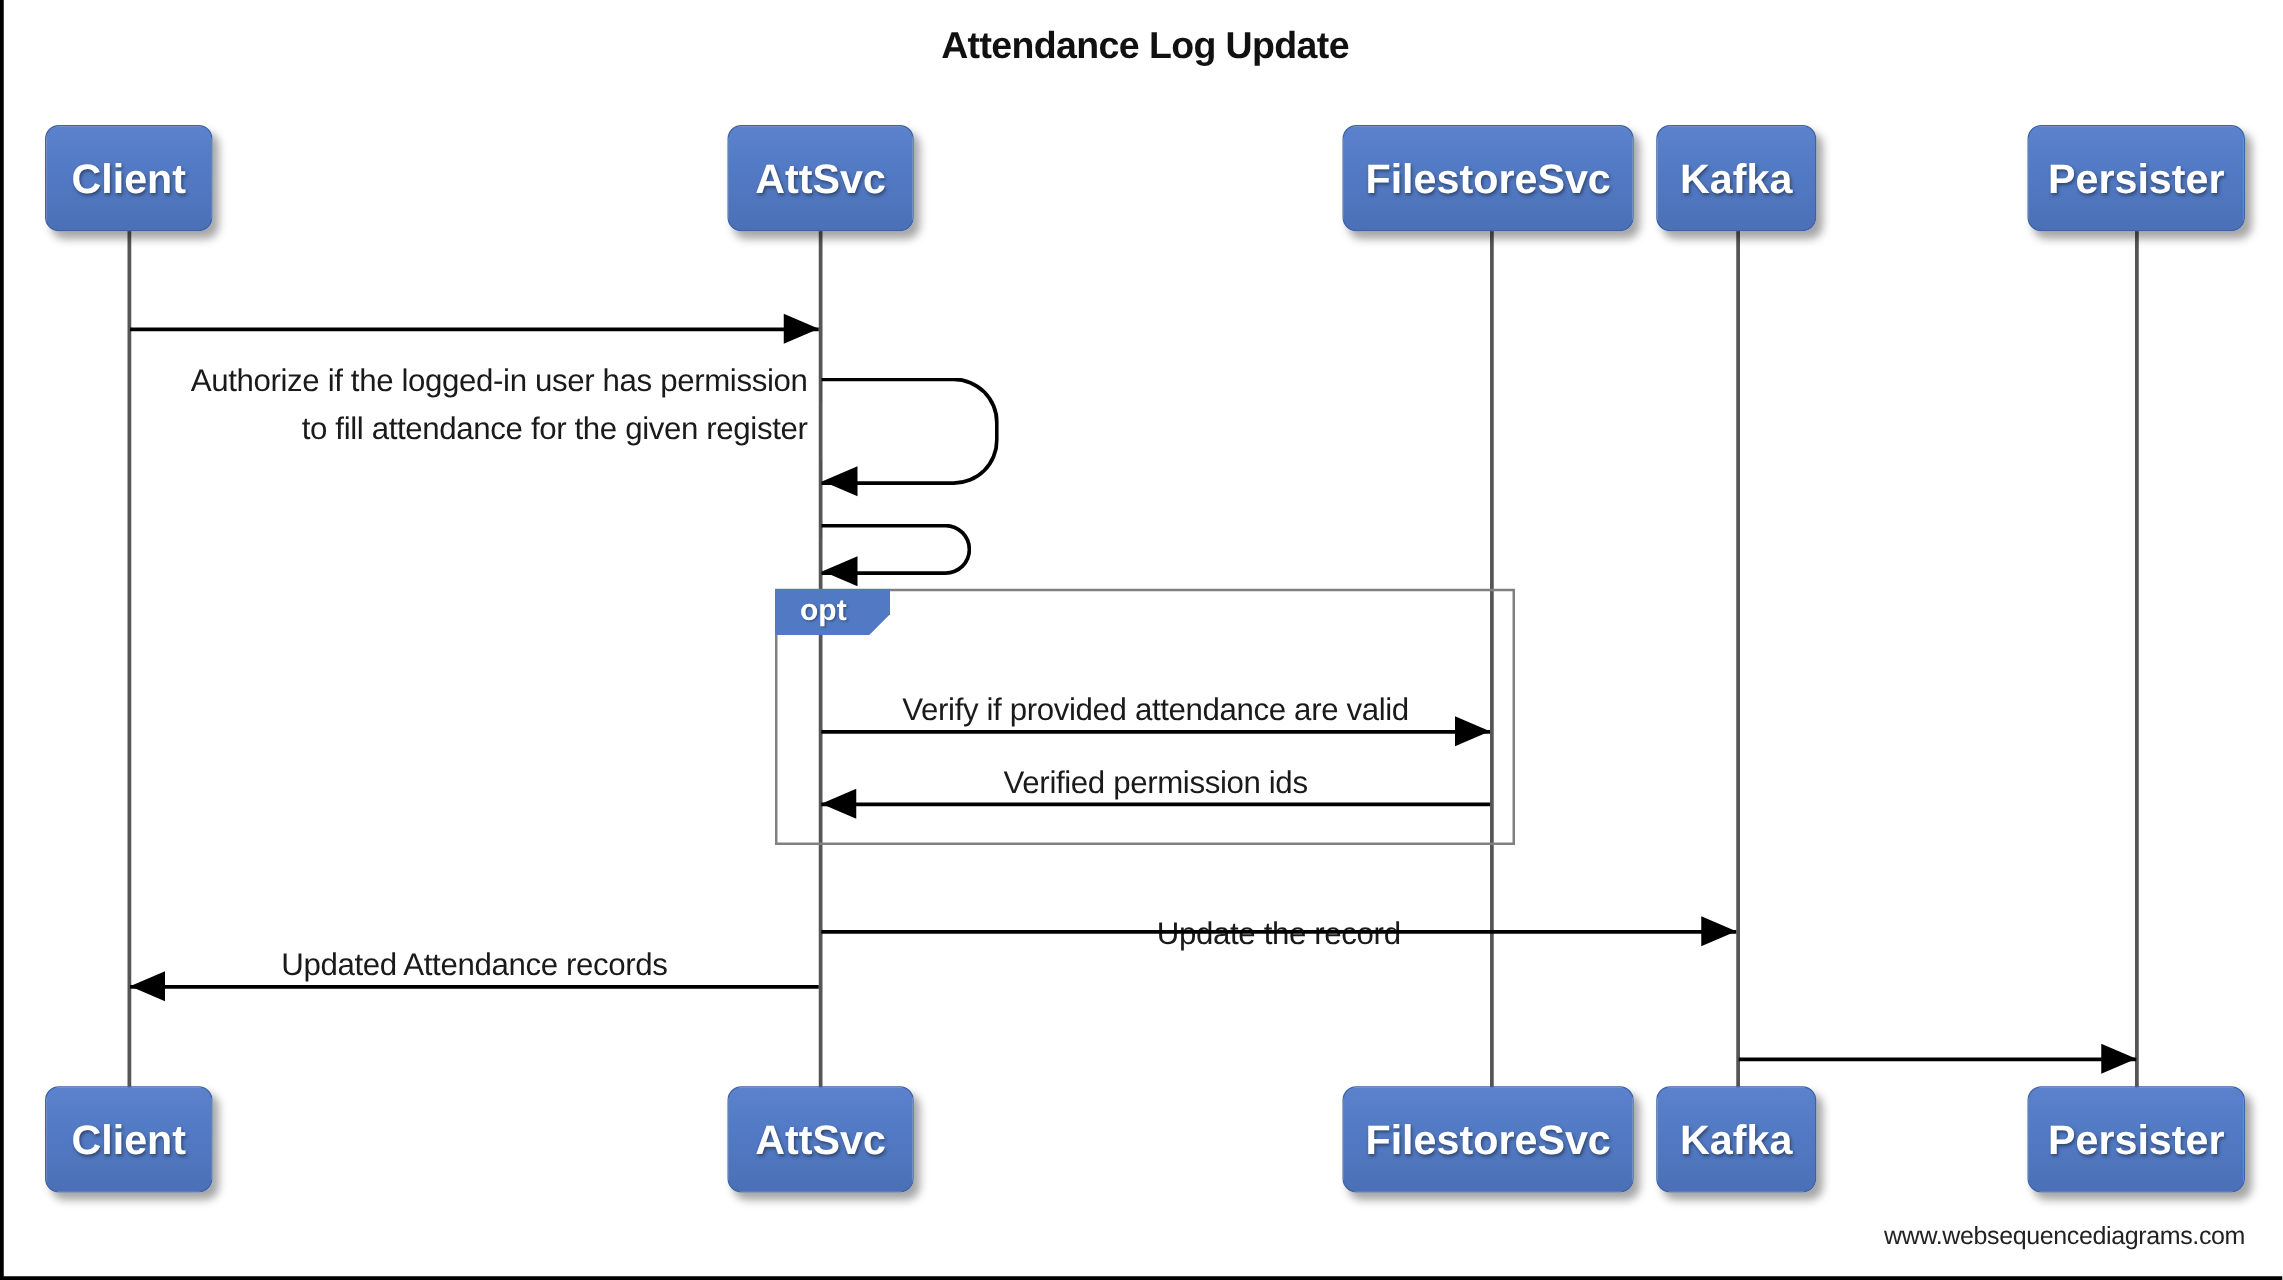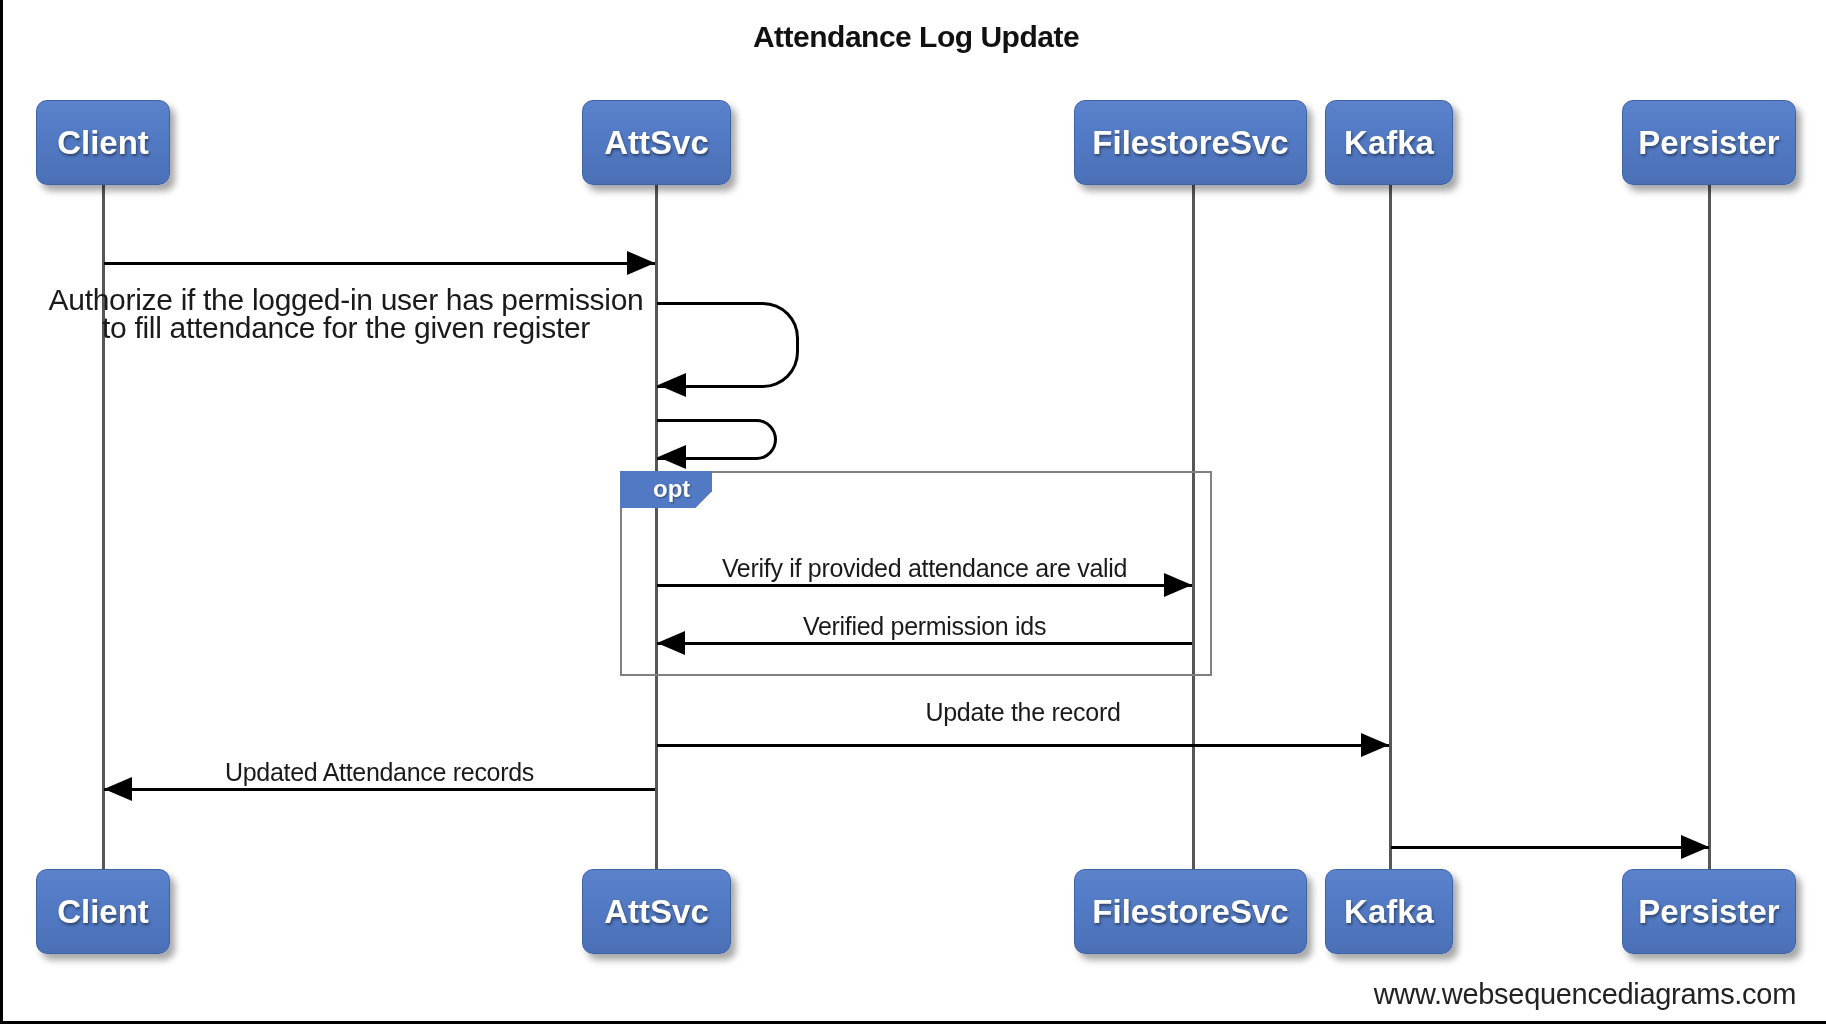--- a/index.html
+++ b/index.html
@@ -32,22 +32,22 @@
   .lifeline{
     position:absolute; top:183px; height:687px; width:3px;
     background:var(--lifeline); z-index:1;
   }
   .msg-label{
     position:absolute; font-size:25px; color:var(--text);
     height:34px; line-height:34px; text-align:center; z-index:3;
     letter-spacing:-0.3px; white-space:nowrap;
   }
   .loop-label{
-    position:absolute; font-size:30px; color:var(--text); line-height:28px;
-    text-align:center; white-space:pre-line; z-index:3; letter-spacing:-0.3px;
+    position:absolute; font-size:25px; color:var(--text); line-height:38px;
+    text-align:right; white-space:pre-line; z-index:3; letter-spacing:-0.3px;
   }
   .arrow-line{position:absolute; height:3px; background:var(--arrow); z-index:3;}
   .head-right{
     position:absolute; width:0; height:0; z-index:3;
     border-top:12px solid transparent; border-bottom:12px solid transparent;
     border-left:28px solid var(--arrow);
   }
   .head-left{
     position:absolute; width:0; height:0; z-index:3;
     border-top:12px solid transparent; border-bottom:12px solid transparent;
@@ -58,25 +58,25 @@
     background:transparent; z-index:2;
   }
   .fragment{
     position:absolute; border:2px solid var(--fragment_border);
     background:transparent; z-index:2;
   }
   .fragment-tab{
     position:absolute; background:var(--actor_fill);
     clip-path:polygon(0 0,100% 0,100% 55%,82% 100%,0 100%);
     color:#fff; font-size:24px; font-weight:bold;
-    padding-left:33px; line-height:35px; z-index:2;
+    padding-left:20px; line-height:35px; z-index:2;
     text-shadow:1px 1px 2px rgba(0,0,0,0.4);
   }
   .footer{
-    position:absolute; top:978px; right:30px; font-size:29px; color:#222;
+    position:absolute; top:978px; right:30px; font-size:20px; color:#222;
     letter-spacing:-0.3px;
   }
 </style>
 </head>
 <body>
 
 <div class="canvas">
 
   <div class="title">Attendance Log Update</div>
 
@@ -113,21 +113,21 @@
   <div class="fragment-tab" style="left:617px; top:471px; width:92px; height:37px;">opt</div>
 
   <div class="msg-label" style="left:654px; top:551px; width:535px;">Verify if provided attendance are valid</div>
   <div class="arrow-line" style="left:654px; top:584px; width:535px;"></div>
   <div class="head-right" style="left:1161px; top:573px;"></div>
 
   <div class="msg-label" style="left:654px; top:609px; width:535px;">Verified permission ids</div>
   <div class="arrow-line" style="left:654px; top:642px; width:535px;"></div>
   <div class="head-left" style="left:654px; top:631px;"></div>
 
-  <div class="msg-label" style="left:654px; top:695px; width:732px;">Update the record</div>
+  <div class="msg-label" style="left:654px; top:730px; width:732px;">Update the record</div>
   <div class="arrow-line" style="left:654px; top:744px; width:732px;"></div>
   <div class="head-right" style="left:1358px; top:733px;"></div>
 
   <div class="msg-label" style="left:101px; top:755px; width:551px;">Updated Attendance records</div>
   <div class="arrow-line" style="left:101px; top:788px; width:551px;"></div>
   <div class="head-left" style="left:101px; top:777px;"></div>
 
   <div class="arrow-line" style="left:1388px; top:846px; width:318px;"></div>
   <div class="head-right" style="left:1678px; top:835px;"></div>
 

